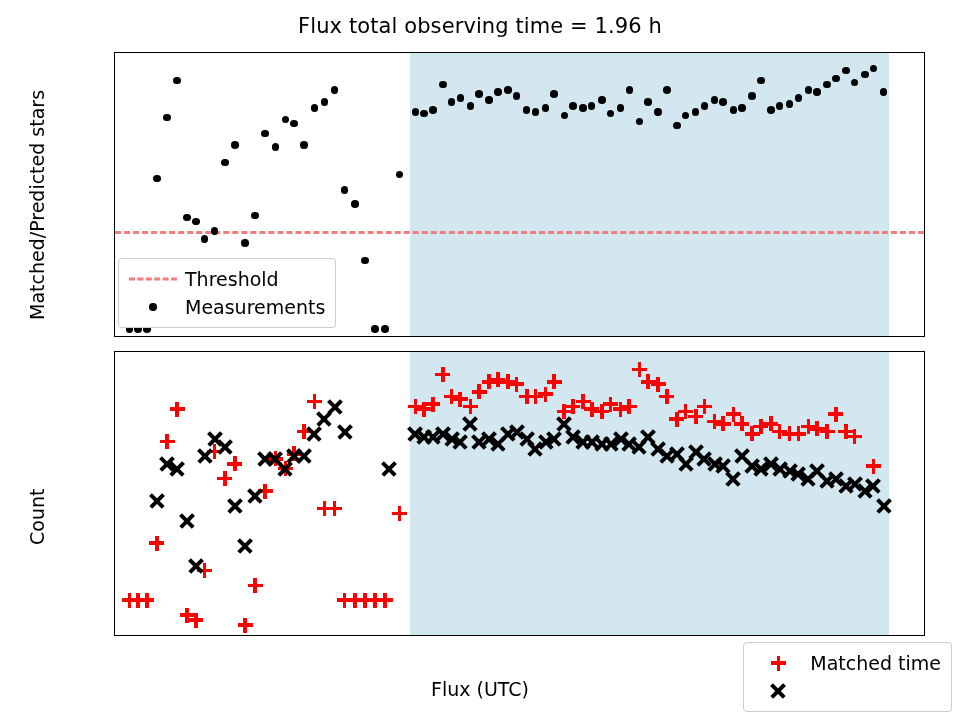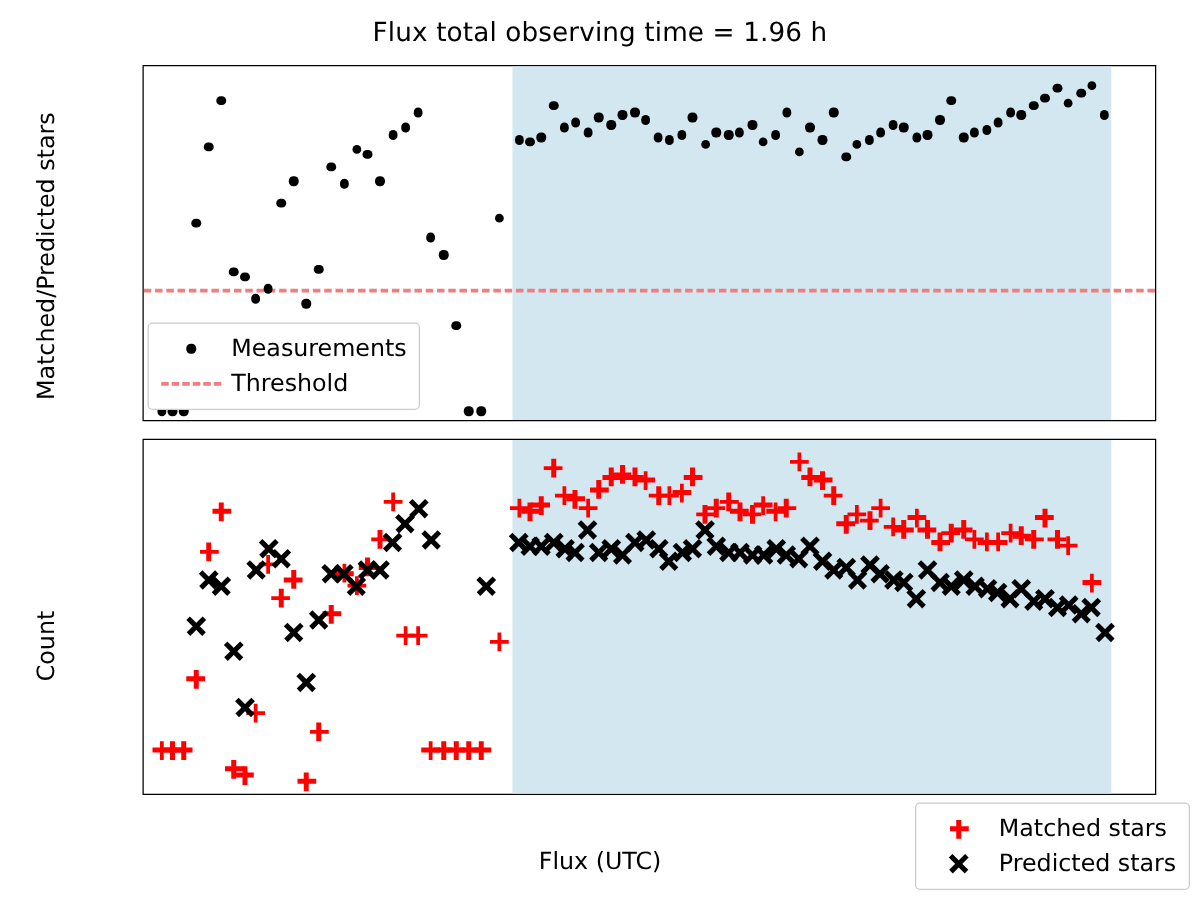--- a/index.html
+++ b/index.html
@@ -263,29 +263,29 @@
       <div class="xtick" style="left: 361.161px;"></div>
       <div class="xtick" style="left: 505.625px;"></div>
       <div class="xtick" style="left: 650.089px;"></div>
       <div class="xtick" style="left: 794.554px;"></div>
     </div>
   <div class="ylabel" id="ylabel-top">Matched/Predicted stars</div>
 
   <div class="legend" id="legend-top" style="z-index: 20;">
     <div class="legend-row">
       <span class="legend-key">
+          <span class="key-dash"></span>
+        </span>
+      <span class="legend-label">Threshold</span>
+    </div>
+    <div class="legend-row">
+      <span class="legend-key">
           <span class="key-dot"></span>
         </span>
       <span class="legend-label">Measurements</span>
-    </div>
-    <div class="legend-row">
-      <span class="legend-key">
-          <span class="key-dash"></span>
-        </span>
-      <span class="legend-label">Threshold</span>
     </div>
   </div>
 
   <div class="axes" id="axes-bottom">
     <div class="plotarea" id="plot-bottom">
         <div class="shade" style="left: 294.707px; width: 479.621px;"></div>
         <div class="mk plus" style="left: 14.4464px; top: 248.246px;">
           <span class="h"></span>
           <span class="v"></span>
         </div>
@@ -897,27 +897,26 @@
   <div class="ylabel" id="ylabel-bottom">Count</div>
 
   <div class="legend" id="legend-bottom" style="z-index: 20;">
     <div class="legend-row">
       <span class="legend-key">
         <span class="key-mk mk plus">
             <span class="h"></span>
             <span class="v"></span>
           </span>
       </span>
-      <span class="legend-label">Matched stars</span>
+      <span class="legend-label">Matched time</span>
     </div>
     <div class="legend-row">
       <span class="legend-key">
         <span class="key-mk mk cross">
             <span class="a"></span>
             <span class="b"></span>
           </span>
       </span>
-      <span class="legend-label">Predicted stars</span>
     </div>
   </div>
 
   <div id="xlabel">Flux (UTC)</div>
 </div>
 
 </body></html>

